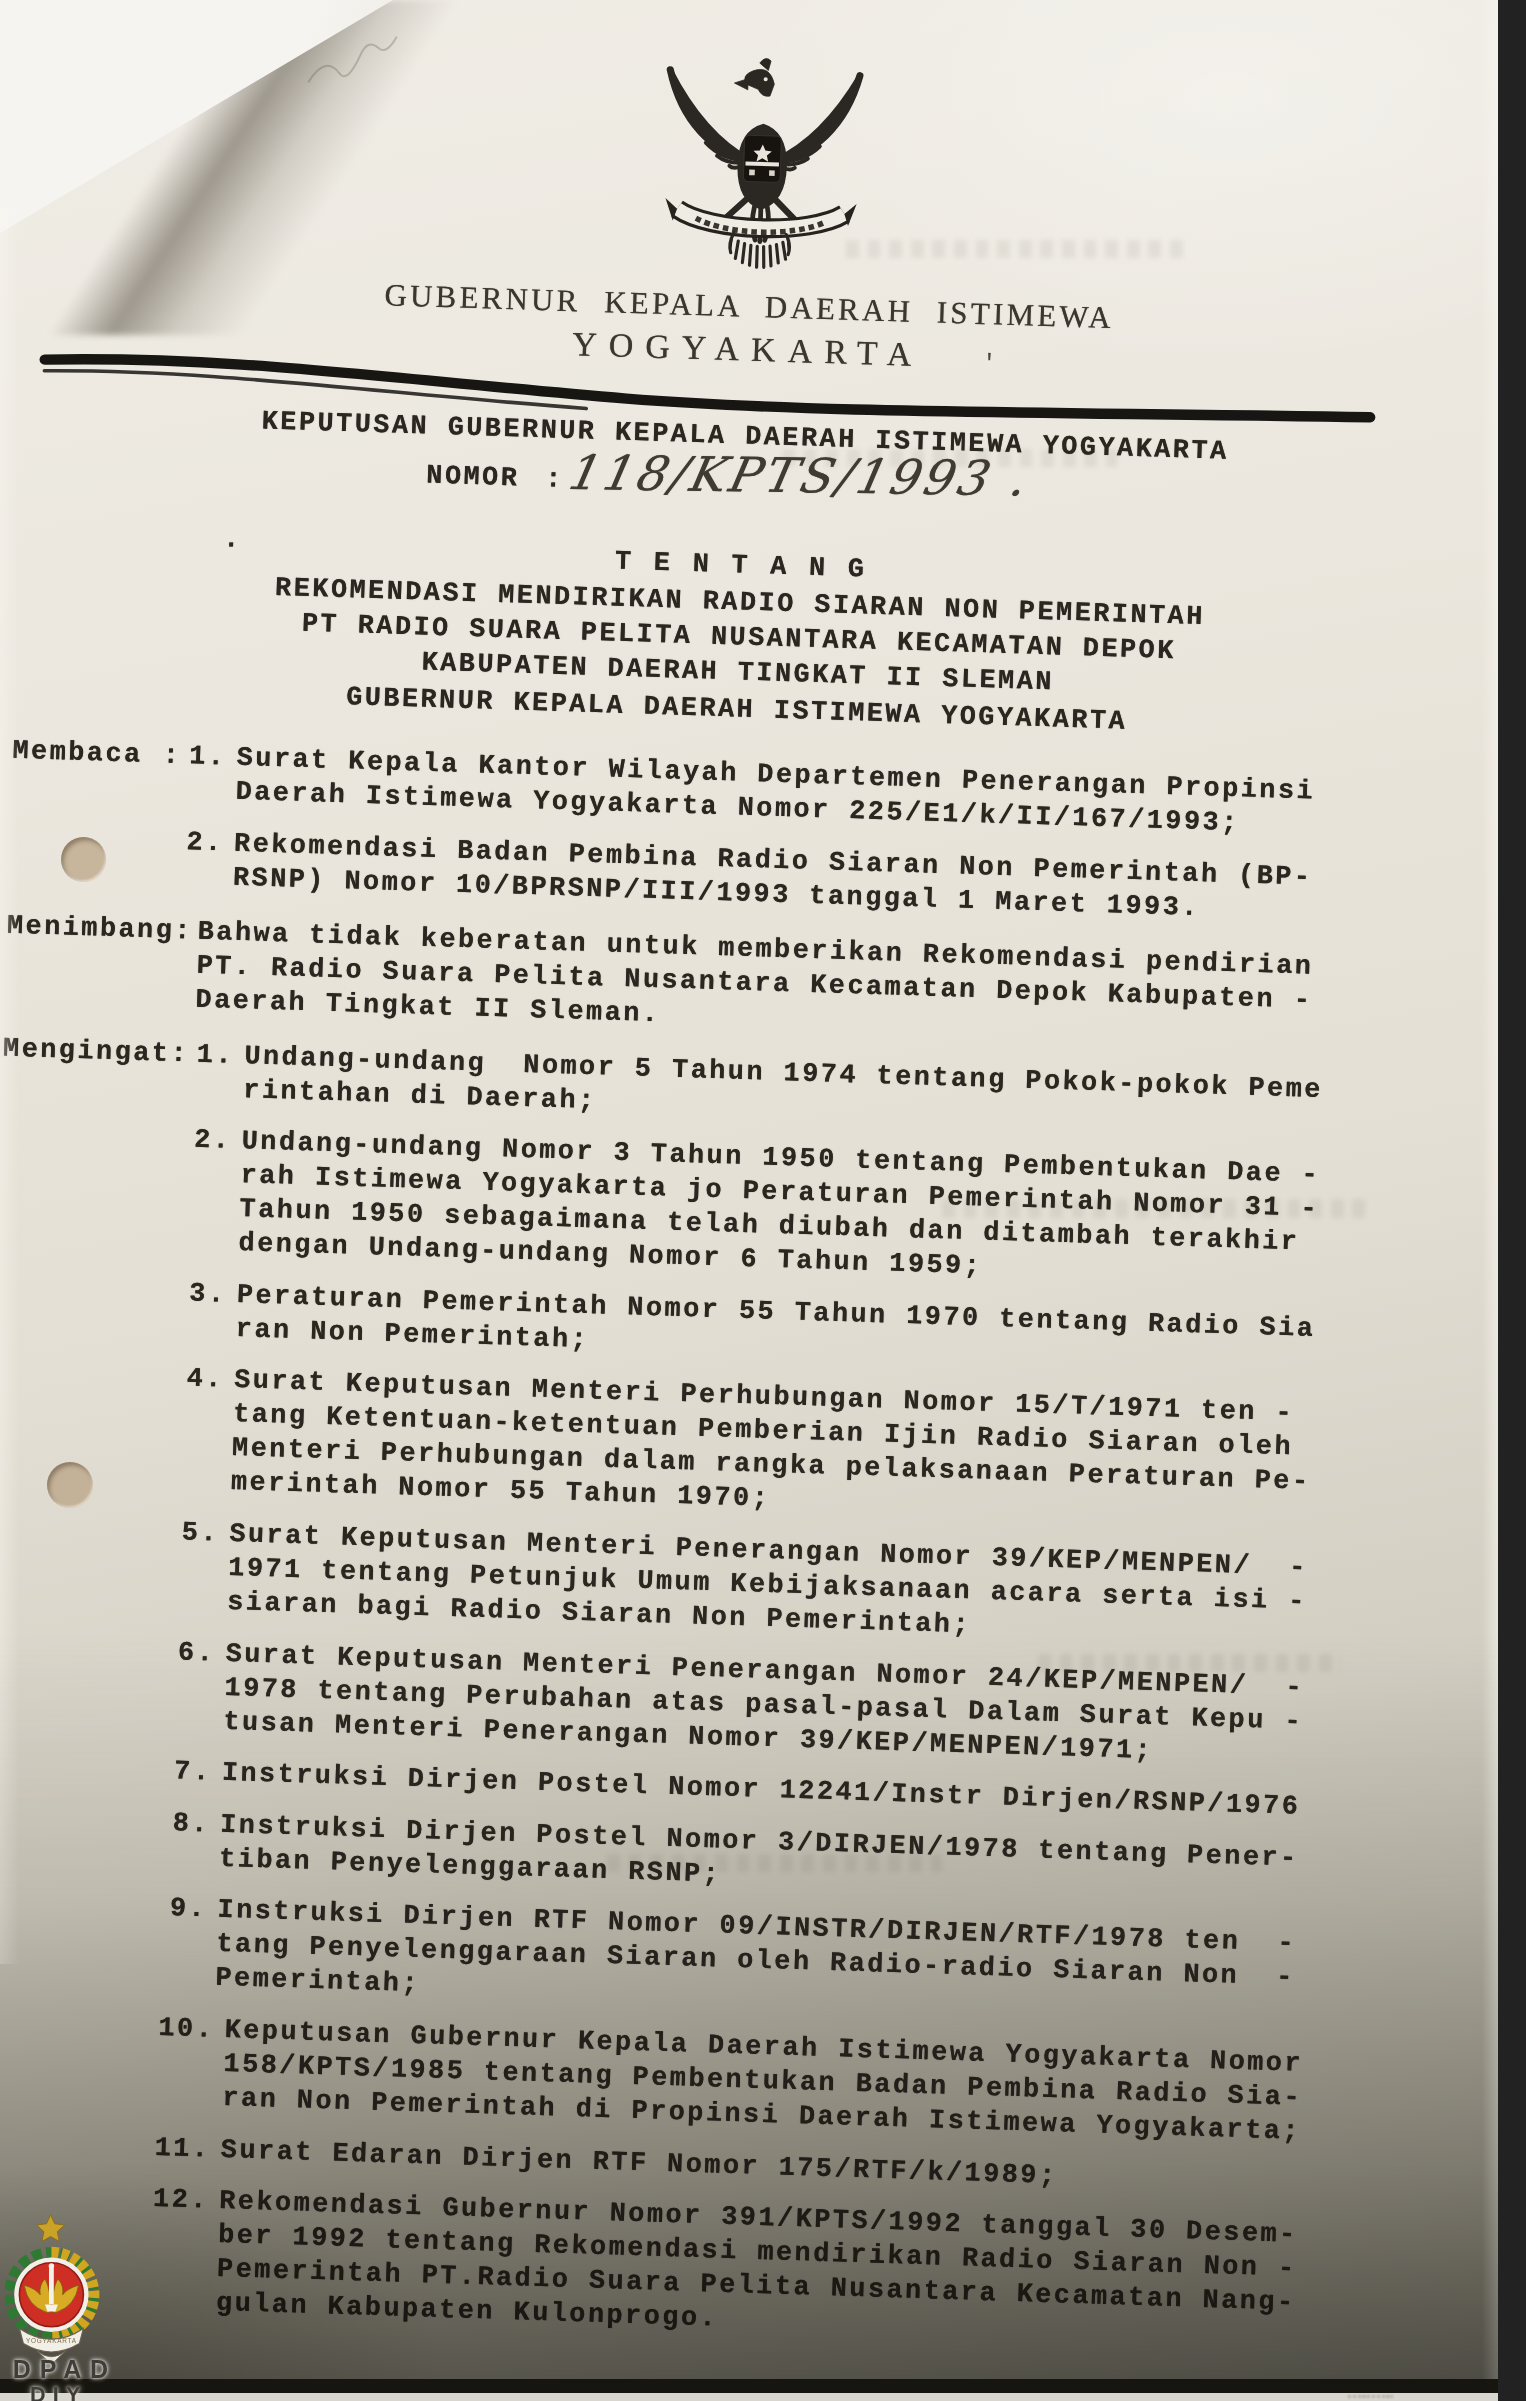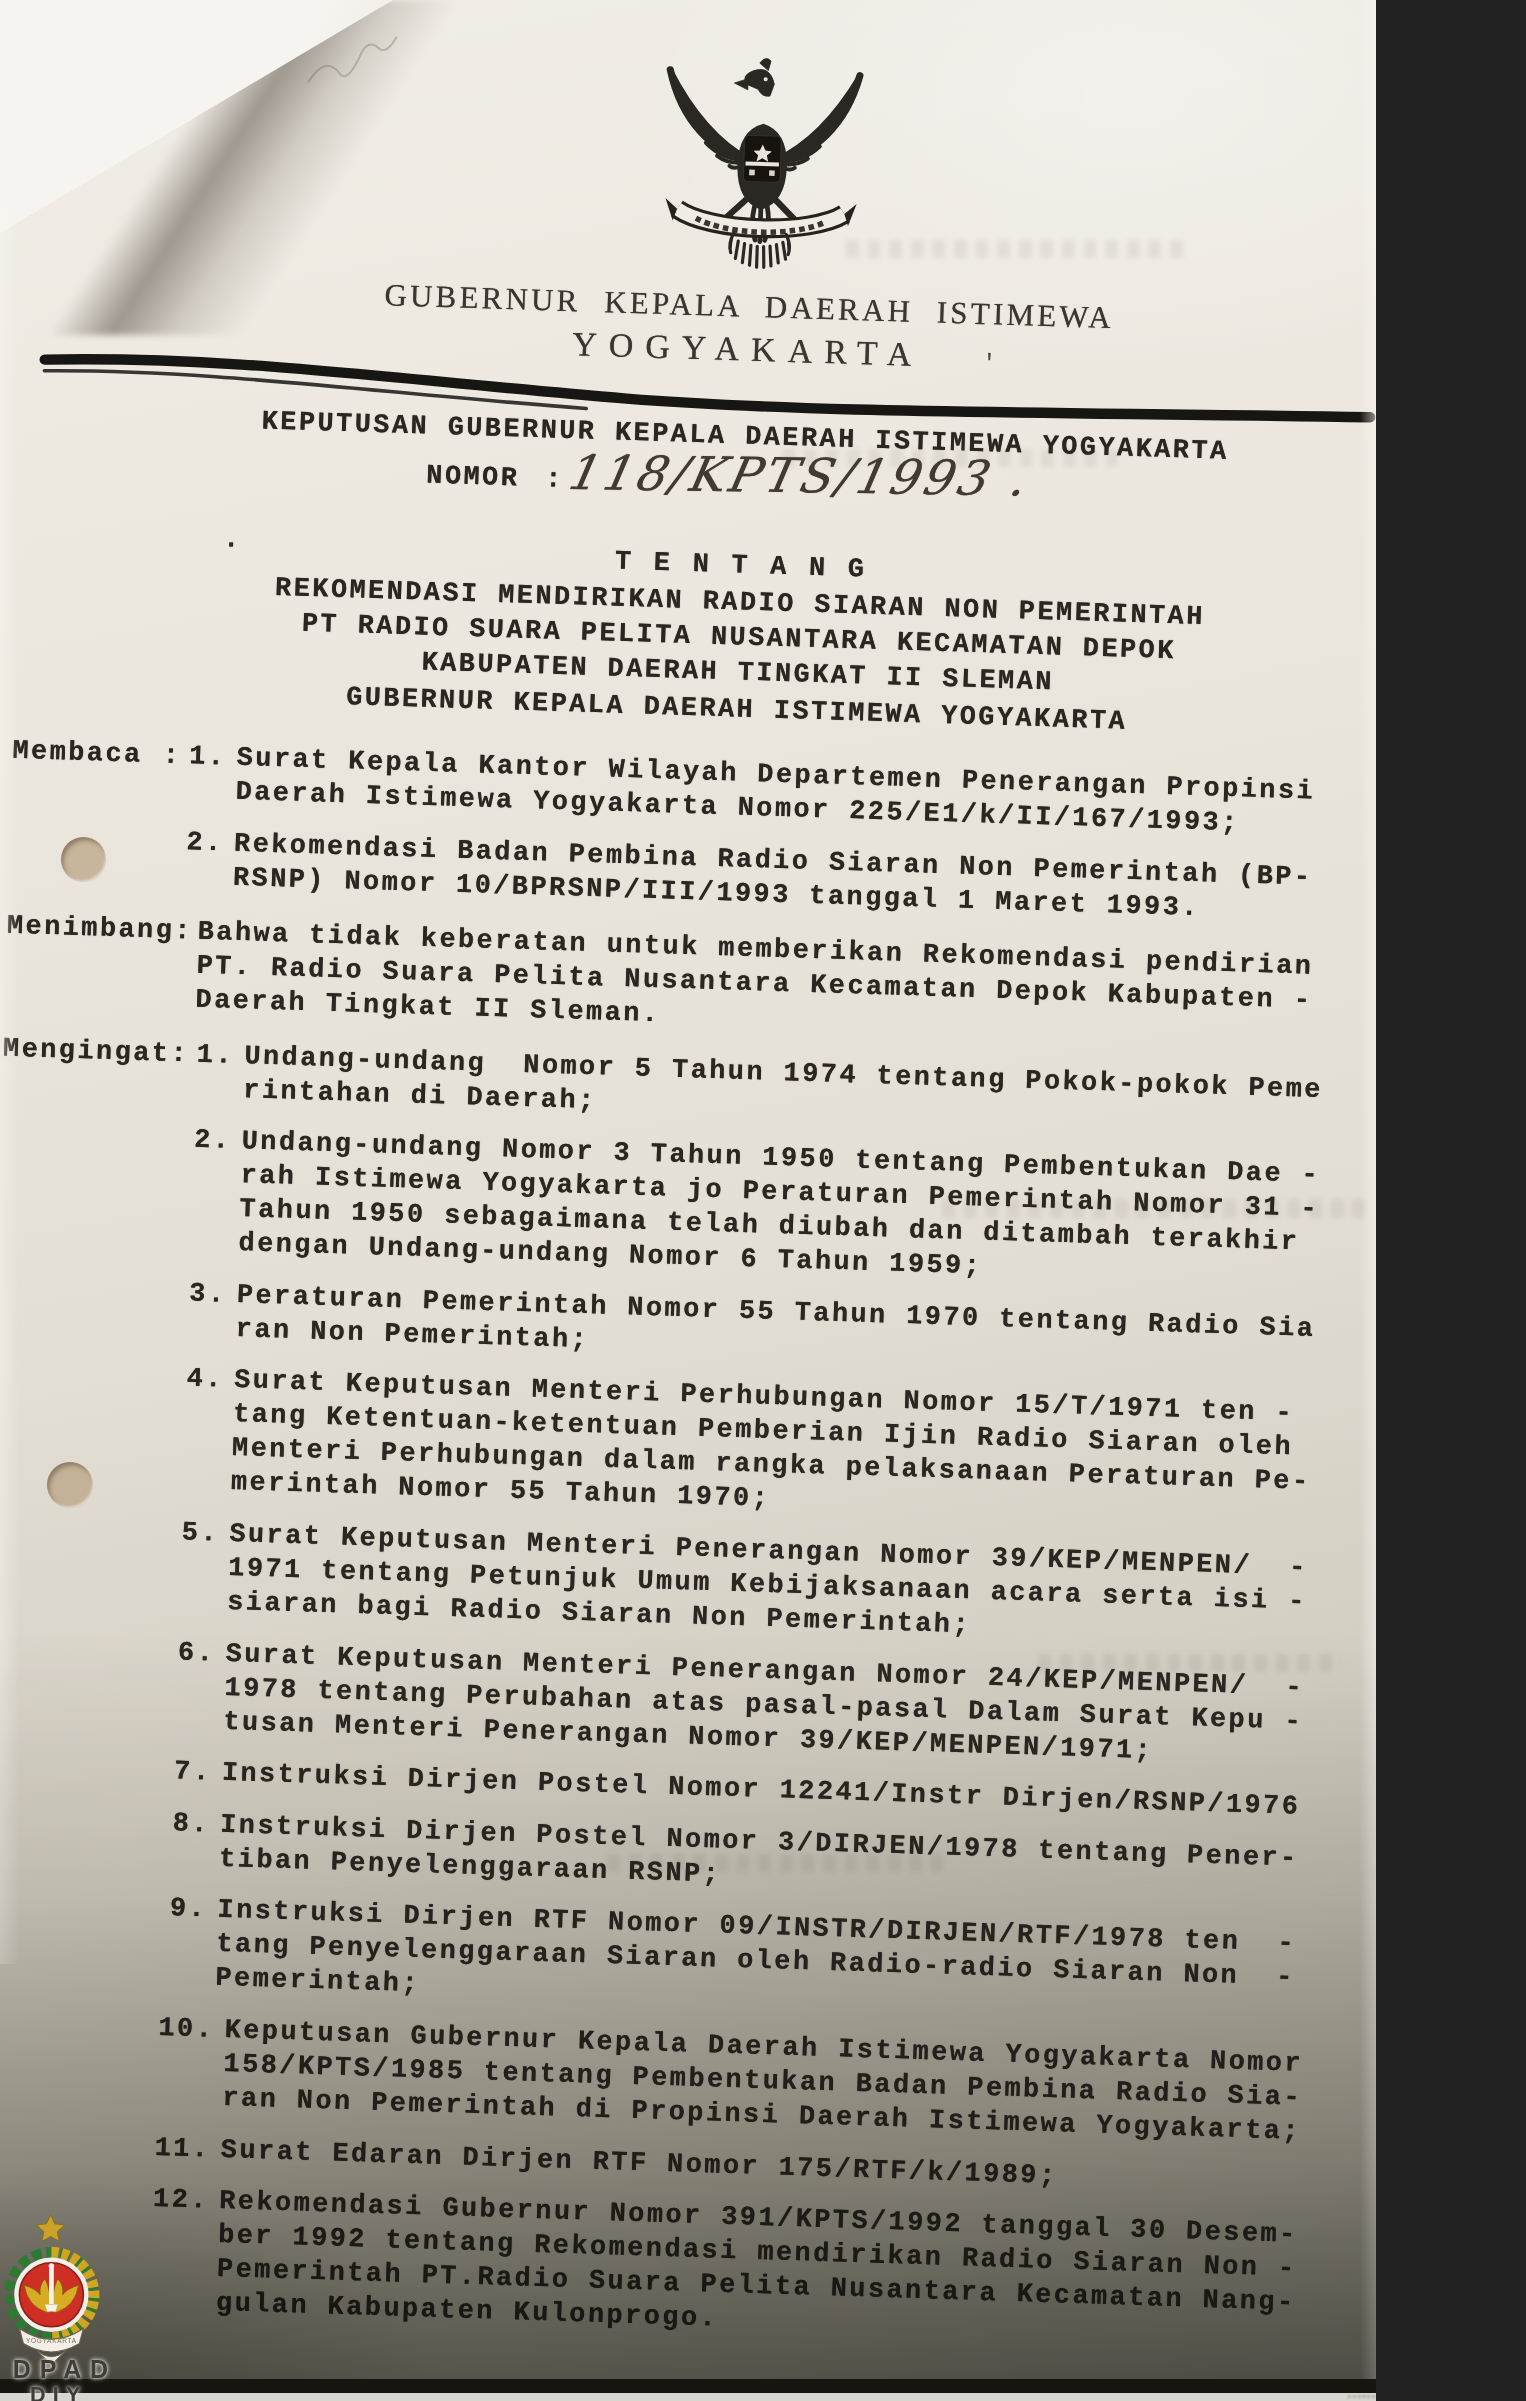--- a/index.html
+++ b/index.html
@@ -1,16 +1,16 @@
 <!DOCTYPE html>
 <html style="font-size:12.8px"><head>
 <meta charset="utf-8">
 <style>
   html,body{margin:0;padding:0;background:#222;}
-  .page{position:relative;width:1376px;height:2401px;overflow:hidden;
+  .page{position:relative;width:1498px;height:2401px;overflow:hidden;
     background:linear-gradient(170deg,#f0ede6 0%,#ebe7de 28%,#e4dfd4 52%,#d2cec2 72%,#b0ada1 88%,#908e83 100%);
     font-family:"Liberation Mono",monospace;}
   .paper-light{position:absolute;inset:0;pointer-events:none;
     background:radial-gradient(719px 399px at 82% 4%,rgba(255,255,255,.30),transparent 70%);}
   
   .doc{position:absolute;left:0;top:0;width:1526px;height:2475px;
     transform:rotate(1.8deg);transform-origin:0 0;}
   .ink{color:#2a2620;text-shadow:0 0 0.8px rgba(52,45,36,.85);}
   .serifhead{position:absolute;left:96px;width:1325px;text-align:center;
     font-family:"Liberation Serif",serif;color:#3b362f;text-shadow:0 0 0.8px rgba(60,52,42,.8);}

